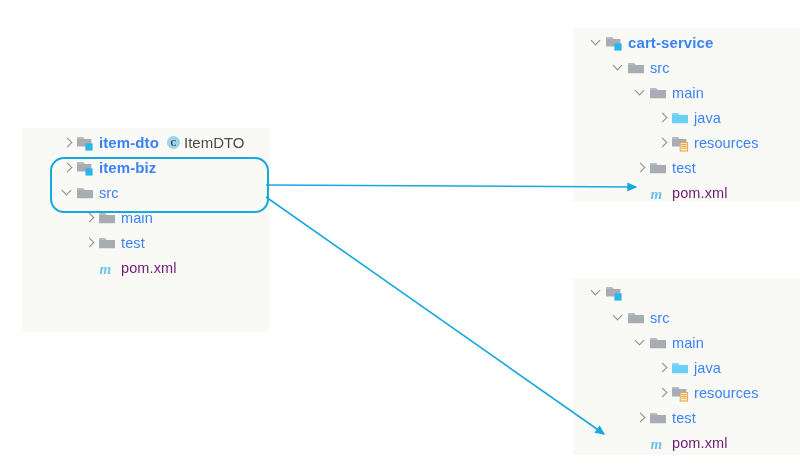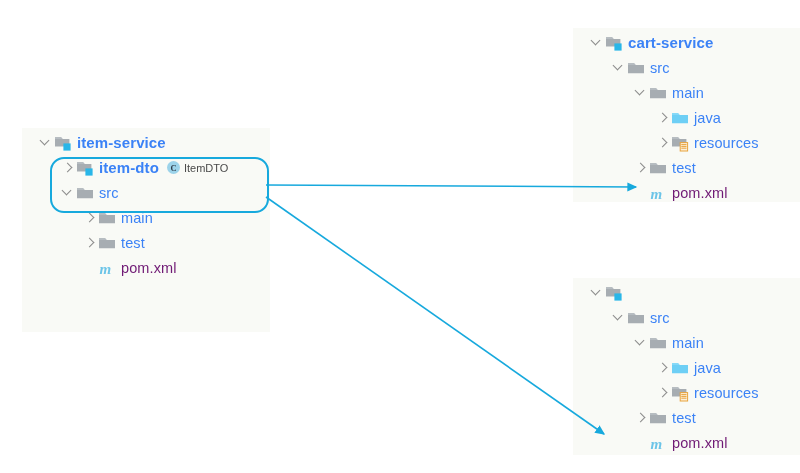--- a/index.html
+++ b/index.html
@@ -83,21 +83,21 @@
     justify-content: center;
     font-size: 8.5px;
     font-weight: bold;
     color: #2e3d4a;
     margin-right: 4px;
     font-family: "Liberation Serif", serif;
   }
   .badge.cls { background: #9cd3ea; }
   .badge.itf { background: #93d07d; }
   .badge-name {
-    font-size: 11px;
+    font-size: 15px;
     color: #4a4a4a;
   }
 
   
   #highlight {
     position: absolute;
     left: 50px; top: 157px;
     width: 215px; height: 52px;
     border: 2px solid #17a9dd;
     border-radius: 14px;
@@ -161,41 +161,41 @@
         <path d="M0,0.4 L6.2,3.2 L0,6 z" fill="#17a9dd"></path>
       </marker>
     </defs>
   </svg>
 
   <div class="panel" id="panel-item"></div>
   <div class="panel" id="panel-cart"></div>
   <div class="panel" id="panel-order"></div>
 
   <div id="tree-item" style="position:absolute;left:22px;top:130px;width:260px;">
-      <div class="row i0">
-        <span class="twisty expanded"></span>
-        <span class="ico">
-          <svg width="18" height="18">
-            <use href="#sym-folder-module"></use>
-          </svg>
-        </span>
-        <span class="lbl bold">item-service</span>
-      </div>
       <div class="row i1">
         <span class="twisty collapsed"></span>
         <span class="ico">
           <svg width="18" height="18">
             <use href="#sym-folder-module"></use>
           </svg>
         </span>
         <span class="lbl bold">item-dto</span>
         <span class="badge-wrap">
           <span class="badge cls">C</span>
           <span class="badge-name">ItemDTO</span>
         </span>
+      </div>
+      <div class="row i1">
+        <span class="twisty collapsed"></span>
+        <span class="ico">
+          <svg width="18" height="18">
+            <use href="#sym-folder-module"></use>
+          </svg>
+        </span>
+        <span class="lbl bold">item-biz</span>
       </div>
       <div class="row i1">
         <span class="twisty expanded"></span>
         <span class="ico">
           <svg width="18" height="18">
             <use href="#sym-folder"></use>
           </svg>
         </span>
         <span class="lbl">src</span>
       </div>

